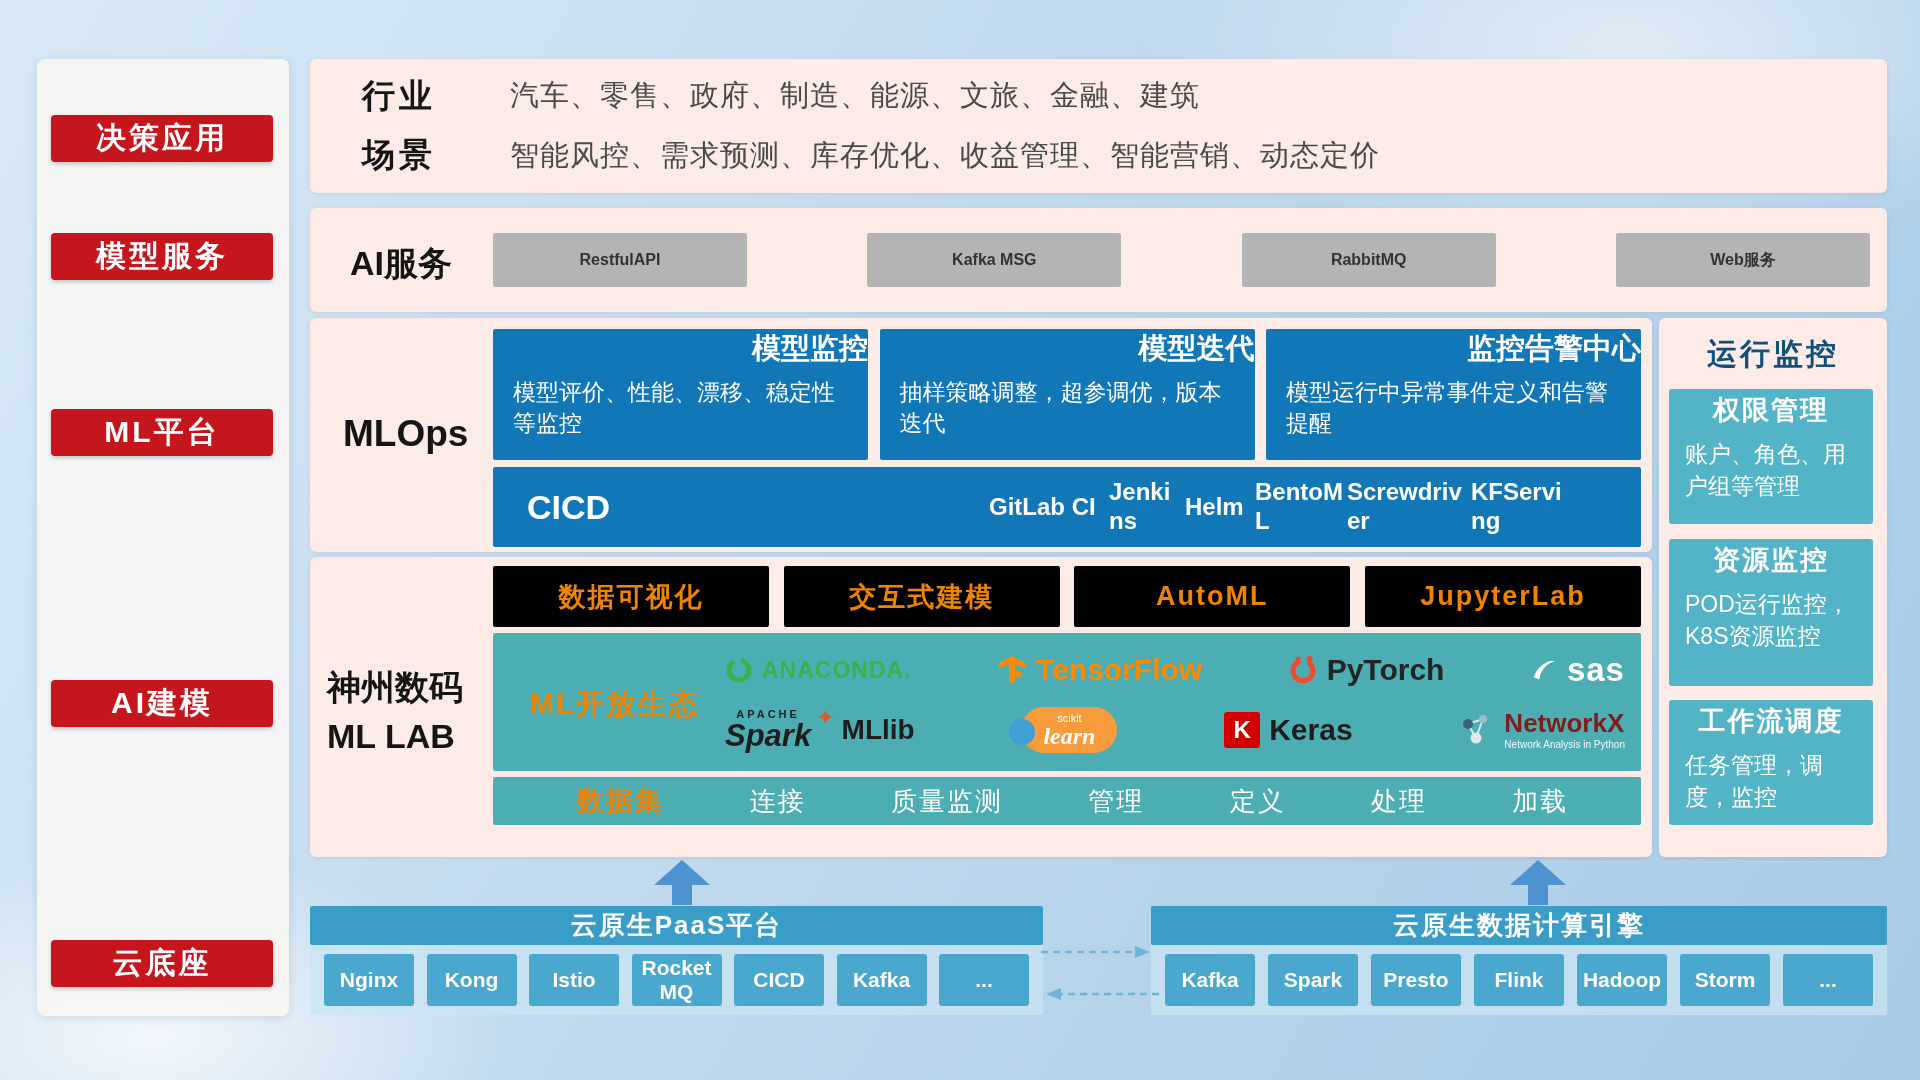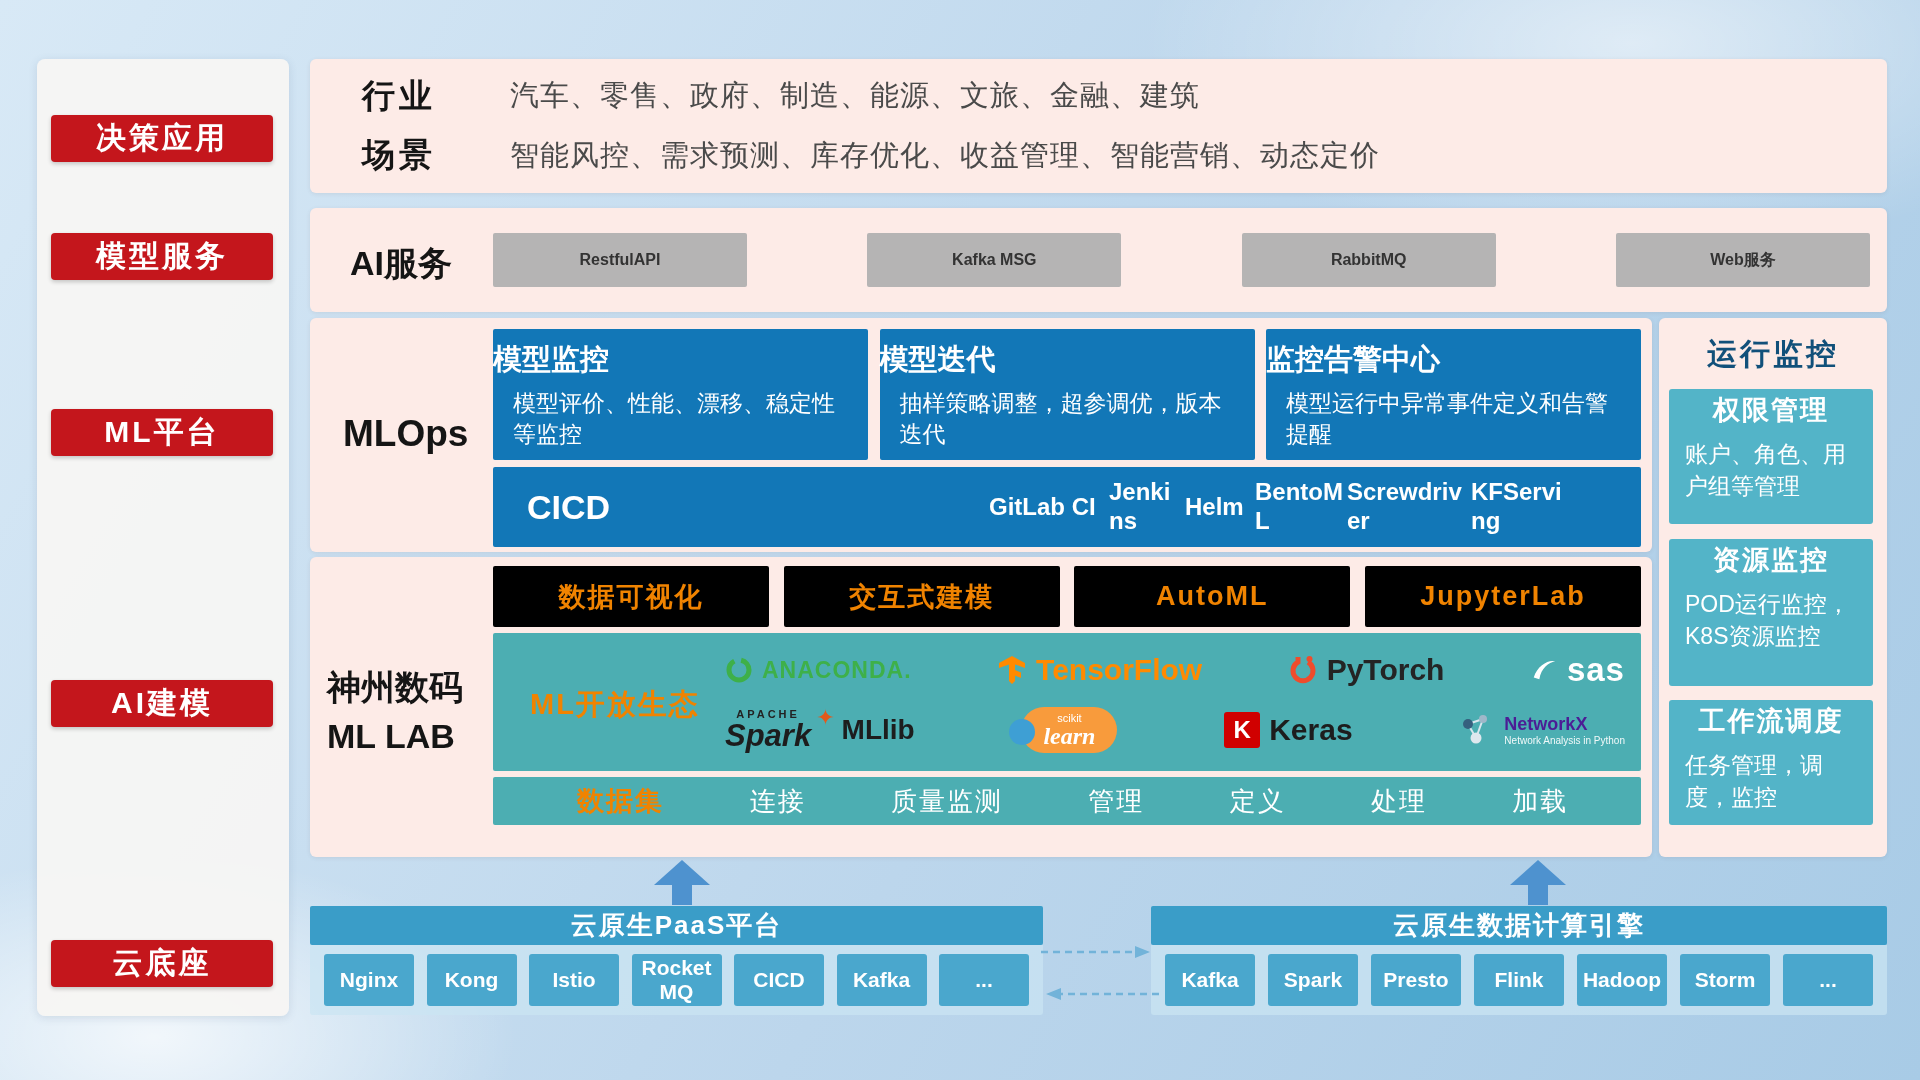--- a/index.html
+++ b/index.html
@@ -27,21 +27,21 @@
   .p-service{left:310px;top:208px;width:1577px;height:104px;}
   .svc-label{position:absolute;left:40px;top:33px;font-weight:bold;font-size:34px;color:#151515;}
   .svc-btns{position:absolute;left:183px;right:17px;top:25px;height:54px;display:flex;justify-content:space-between;}
   .svc-btn{width:254px;height:54px;background:#b5b4b4;color:#333;font-weight:bold;font-size:16px;
     display:flex;align-items:center;justify-content:center;border-radius:2px;}
   
   .p-mlops{left:310px;top:318px;width:1342px;height:234px;}
   .mlops-label{position:absolute;left:33px;top:95px;font-weight:bold;font-size:37px;color:#151515;}
   .mlops-cards{position:absolute;left:183px;right:11px;top:11px;height:131px;display:flex;justify-content:space-between;}
   .ml-card{width:375px;background:#1277b7;border-radius:2px;color:#fff;}
-  .ml-card .t{margin-top:11px;text-align:left;font-weight:bold;font-size:29px;}
+  .ml-card .t{text-align:right;font-weight:bold;font-size:29px;}
   .ml-card .d{margin-top:8px;padding:0 20px;font-size:23px;line-height:1.35;}
   .cicd-bar{position:absolute;left:183px;right:11px;top:149px;height:80px;background:#1277b7;border-radius:2px;
     display:flex;align-items:center;color:#fff;}
   .cicd-title{margin-left:34px;font-weight:bold;font-size:34px;}
   .cicd-tools{flex:1;display:flex;justify-content:flex-end;align-items:center;margin:0 66px 0 58px;}
   .cicd-tool{font-size:24px;font-weight:600;line-height:1.2;word-break:break-all;}
   .tw-0{width:120px}.tw-1{width:76px}.tw-2{width:70px}.tw-3{width:92px}.tw-4{width:124px}.tw-5{width:104px}
   
   .p-mllab{left:310px;top:557px;width:1342px;height:300px;}
   .mllab-label{position:absolute;left:17px;top:106px;font-weight:bold;font-size:34px;color:#151515;line-height:1.45;}
@@ -64,21 +64,21 @@
   .txt-mllib{font-size:28px;font-weight:bold;color:#1d1d1d;margin-left:-6px;}
   .sk-blob{position:relative;width:96px;height:46px;background:#f89b3c;border-radius:24px;display:flex;flex-direction:column;
     align-items:center;justify-content:center;line-height:1;}
   .sk-top{font-size:11px;color:#fff;}
   .sk-learn{font-size:24px;color:#fff;font-weight:bold;font-style:italic;font-family:"Liberation Serif", serif;}
   .sk-dot{position:absolute;left:-12px;top:12px;width:26px;height:26px;border-radius:50%;background:#3e9fd4;}
   .keras-k{width:36px;height:36px;background:#d00000;border-radius:3px;color:#fff;font-weight:bold;font-size:24px;
     display:flex;align-items:center;justify-content:center;}
   .txt-keras{font-size:30px;font-weight:bold;color:#1d1d1d;}
   .nx-col{display:flex;flex-direction:column;line-height:1.15;}
-  .txt-nx{font-size:18px;font-weight:bold;color:#4c1d95;}
+  .txt-nx{font-size:26px;font-weight:bold;color:#7f1d1d;}
   .txt-nx-sub{font-size:10px;color:rgba(255,255,255,0.92);}
   .dataset-bar{position:absolute;left:183px;right:11px;top:220px;height:48px;background:#4caeb2;border-radius:2px;
     display:flex;align-items:center;}
   .ds-title{margin-left:84px;width:130px;color:#f08300;font-weight:bold;font-size:27px;letter-spacing:2px;}
   .ds-items{flex:1;display:flex;justify-content:space-around;margin-right:30px;}
   .ds-item{color:#fff;font-size:26px;letter-spacing:2px;}
   
   .p-monitor{left:1659px;top:318px;width:228px;height:539px;}
   .mon-title{position:absolute;top:16px;width:100%;text-align:center;font-weight:bold;font-size:30px;color:#11507a;letter-spacing:3px;}
   .mon-card{position:absolute;left:10px;width:204px;background:#53b4c8;border-radius:3px;color:#fff;}

